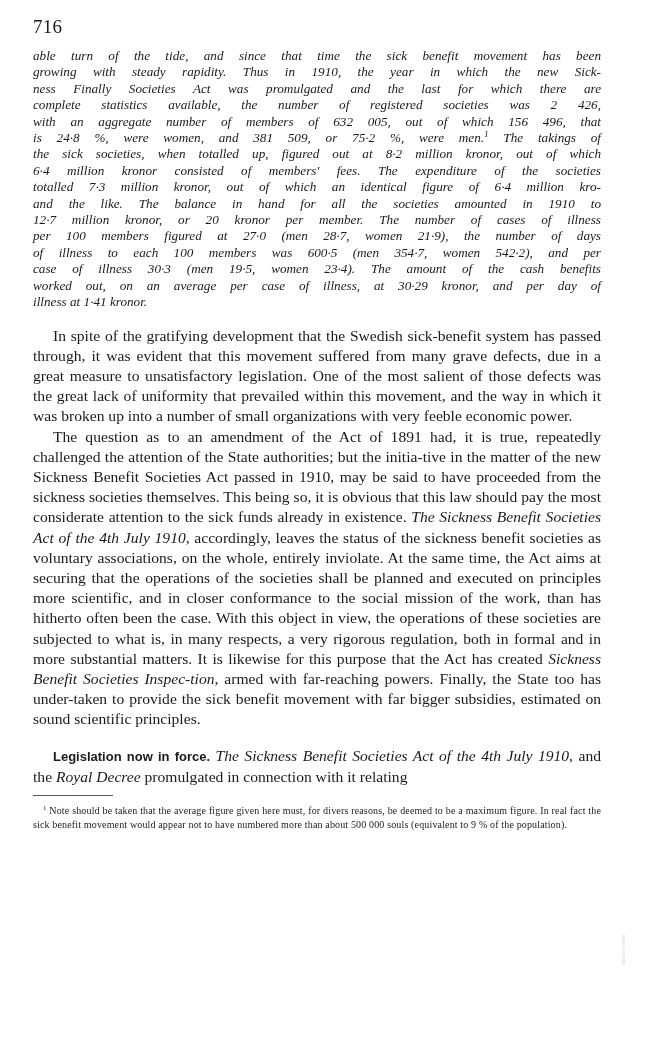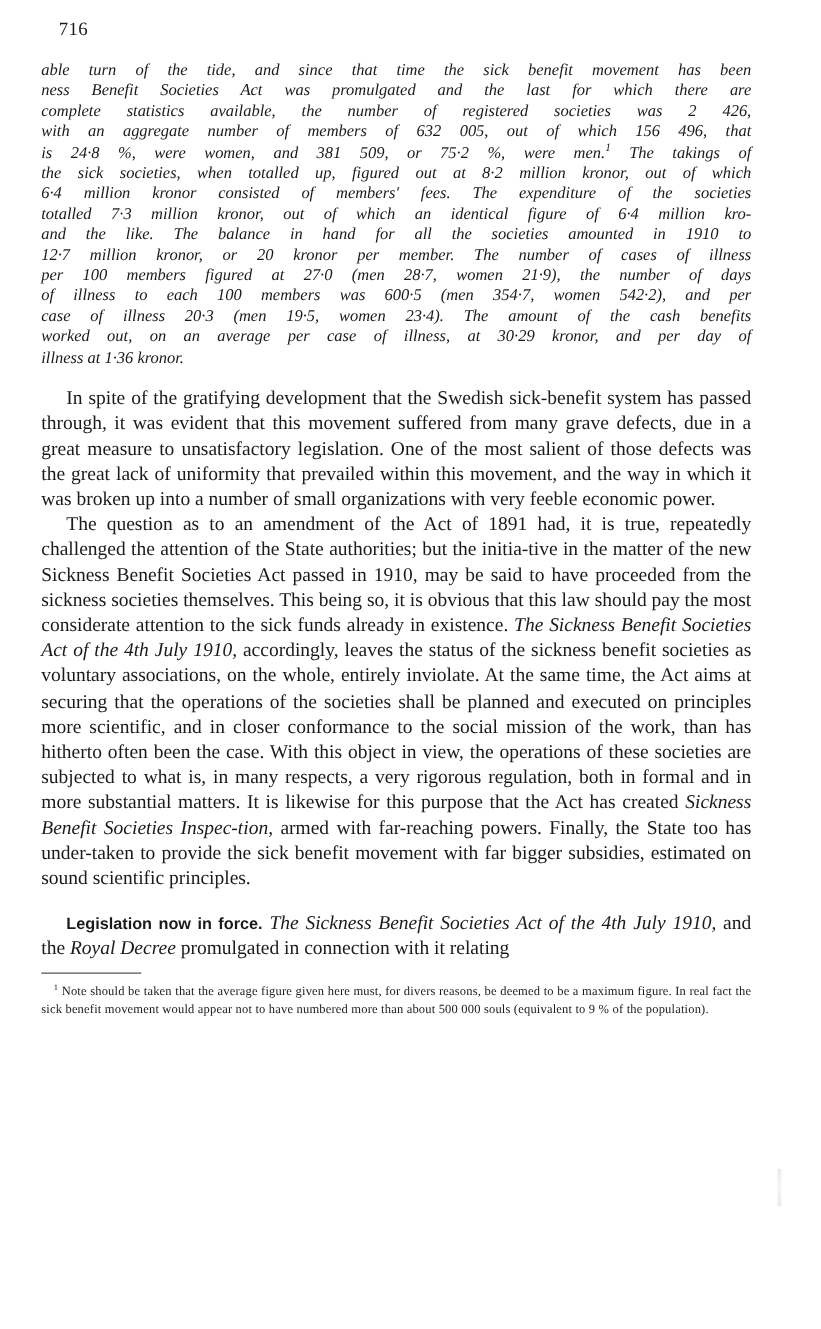--- a/index.html
+++ b/index.html
@@ -20,23 +20,23 @@
     left: 33px;
     top: 0;
     width: 568px;
   }
   .running-head {
     position: relative;
     height: 48px;
   }
   .page-number {
     position: absolute;
-    left: 14px;
+    left: 0;
     top: 16px;
-    font-size: 15px;
+    font-size: 19px;
     letter-spacing: 0.3px;
   }
   .section-title {
     position: absolute;
     left: 0;
     right: 0;
     top: 19px;
     text-align: center;
     font-size: 12.5px;
     letter-spacing: 0.6px;
@@ -95,34 +95,35 @@
 <body>
 
 <div class="page">
 
   <div class="running-head">
     <span class="page-number">716</span>
   </div>
 
   <div class="small-text p1">
     <span class="line">able turn of  the tide, and since that time the sick benefit movement has been</span>
-    <span class="line">ness  Benefit  Societies  Act  was  promulgated and the last for which there are</span>
+    <span class="line">growing with steady rapidity.  Thus in 1910, the year in which the new Sick-</span>
+    <span class="line">ness  Finally  Societies  Act  was  promulgated and the last for which there are</span>
     <span class="line">complete  statistics  available,  the  number  of  registered  societies  was  2 426,</span>
     <span class="line">with  an aggregate number of members of 632 005, out of which 156 496, that</span>
     <span class="line"><span>is  24·8  %,  were women, and 381 509, or 75·2 %, were men.</span><span class="sup">1</span>  <span>The takings of</span></span>
     <span class="line">the sick societies, when totalled up, figured out at 8·2 million kronor, out of which</span>
     <span class="line">6·4 million kronor consisted of members' fees.  The expenditure of the societies</span>
     <span class="line">totalled  7·3 million kronor, out of which an identical figure of 6·4 million kro-</span>
     <span class="line">and  the  like.  The  balance in hand for all the societies amounted in 1910 to</span>
     <span class="line">12·7 million kronor, or 20 kronor per member.  The number of cases of illness</span>
     <span class="line">per 100 members figured  at 27·0 (men 28·7, women 21·9), the number of days</span>
     <span class="line">of  illness  to each 100 members was 600·5 (men 354·7, women 542·2), and per</span>
-    <span class="line">case of illness 20·3 (men 19·5, women 23·4).  The amount of the cash benefits</span>
+    <span class="line">case of illness 30·3 (men 19·5, women 23·4).  The amount of the cash benefits</span>
     <span class="line">worked  out, on an average per case of illness, at 30·29 kronor, and per day of</span>
-    <span class="line last">illness  at  1·36  kronor.</span>
+    <span class="line last">illness  at  1·41  kronor.</span>
   </div>
 
   <p class="body-text p2">In spite of the gratifying development that the Swedish sick-benefit system has passed through, it was evident that this movement suffered from many grave defects, due in a great measure to unsatisfactory legislation. One of the most salient of those defects was the great lack of uniformity that prevailed within this movement, and the way in which it was broken up into a number of small organizations with very feeble economic power.</p>
 
   <p class="body-text p3"><span>The question as to an amendment of the Act of 1891 had, it is true, repeatedly challenged the attention of the State authorities; but the initia-tive in the matter of the new Sickness Benefit Societies Act passed in 1910, may be said to have proceeded from the sickness societies themselves. This being so, it is obvious that this law should pay the most considerate attention to the sick funds already in existence. </span><span class="it">The Sickness Benefit Societies Act of the 4th July 1910,</span><span> accordingly, leaves the status of the sickness benefit societies as voluntary associations, on the whole, entirely inviolate. At the same time, the Act aims at securing that the operations of the societies shall be planned and executed on principles more scientific, and in closer conformance to the social mission of the work, than has hitherto often been the case. With this object in view, the operations of these societies are subjected to what is, in many respects, a very rigorous regulation, both in formal and in more substantial matters. It is likewise for this purpose that the Act has created </span><span class="it">Sickness Benefit Societies Inspec-tion,</span><span> armed with far-reaching powers. Finally, the State too has under-taken to provide the sick benefit movement with far bigger subsidies, estimated on sound scientific principles.</span></p>
 
   <p class="body-text p4"><span class="bold-lead">Legislation now in force.</span>  <span class="it">The Sickness Benefit Societies Act of the 4th July 1910,</span><span> and the </span><span class="it">Royal Decree</span><span> promulgated in connection with it relating</span></p>
 
   <div class="footnote-rule"></div>
 

